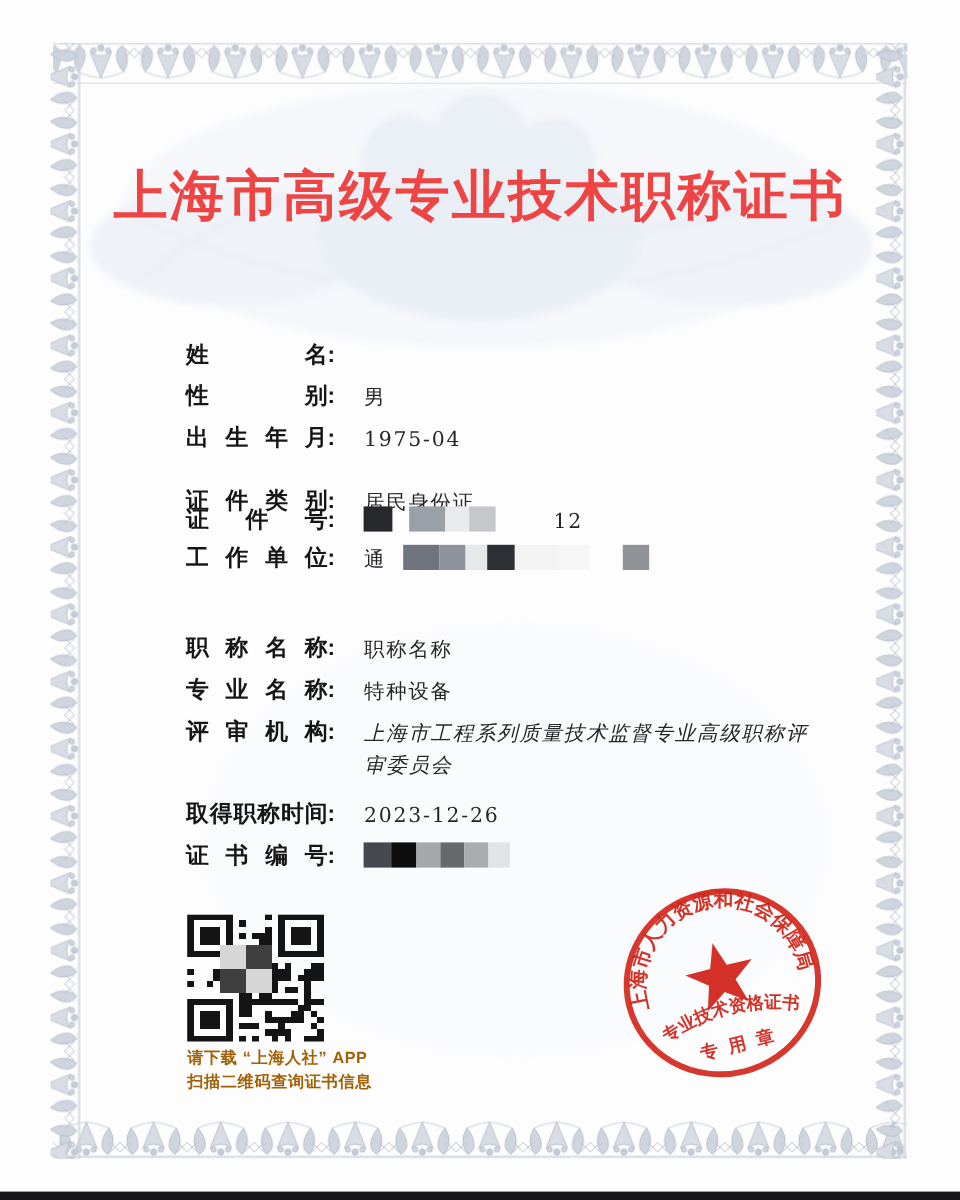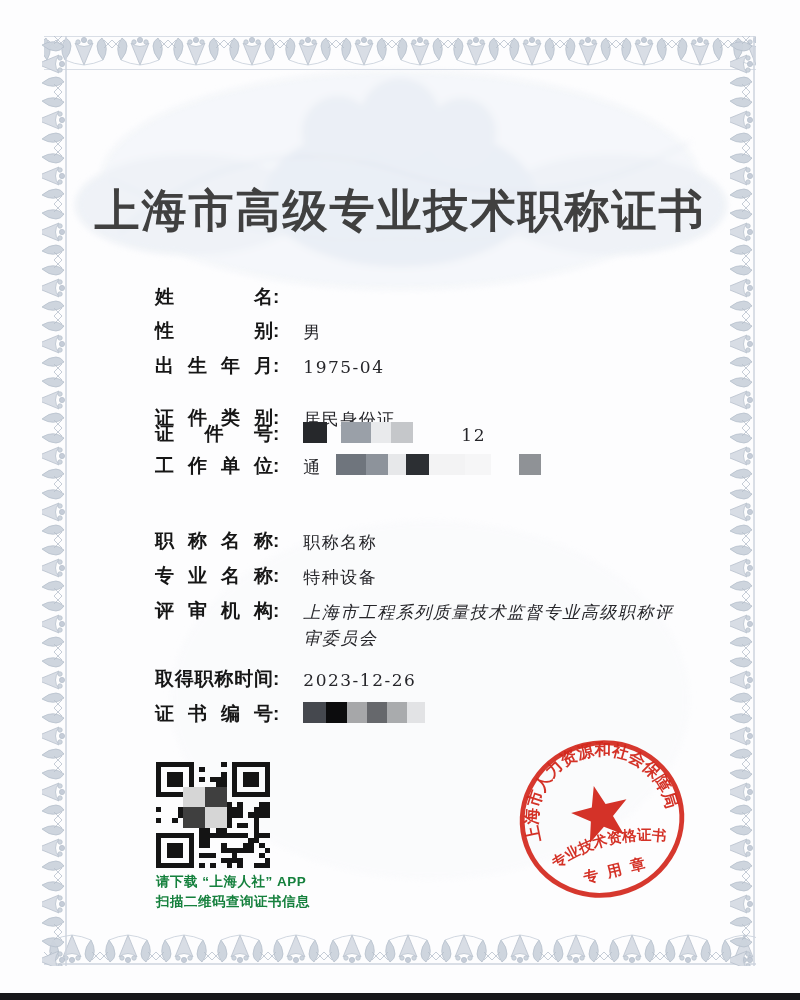--- a/index.html
+++ b/index.html
@@ -1,40 +1,40 @@
 <!DOCTYPE html>
 <html><head>
 <meta charset="utf-8">
 <style>
   html,body{margin:0;padding:0;background:#ffffff;}
   .stage{position:relative;width:800px;height:1000px;background:#fdfdfe;overflow:hidden;
          font-family:"Liberation Sans","DejaVu Sans",sans-serif;}
   .deco{position:absolute;left:0;top:0;width:800px;height:1000px;pointer-events:none;}
 
   .cert-title{position:absolute;left:0;top:136px;width:100%;text-align:center;
-    font-size:45px;font-weight:900;letter-spacing:2px;color:#404040;line-height:54px;margin-top:48px;}
+    font-size:45px;font-weight:900;letter-spacing:2px;color:#ef4444;line-height:54px;}
 
   .row{position:absolute;left:155px;display:flex;align-items:flex-start;justify-content:flex-end;}
   .flabel{display:inline-block;width:118px;font-weight:800;font-size:19px;color:#161616;
     text-align:justify;text-align-last:justify;line-height:25px;}
   .fcolon{font-weight:800;font-size:19px;color:#161616;line-height:25px;margin-right:24px;}
   .fvalue{font-family:"DejaVu Serif","Liberation Serif",serif;font-size:17px;color:#26262a;
     line-height:26px;letter-spacing:1.5px;margin-top:1px;}
   .fvalue.wide{width:382px;font-style:italic;}
   .rwrap{display:flex;align-items:center;margin-top:1px;}
   .rblock{display:inline-block;height:21px;}
 
   #row-name{top:284px}#row-gender{top:318px}#row-birth{top:353px}#row-idtype{top:405px}
   #row-idnum{top:421px}#row-employer{top:453px}#row-title{top:528px}#row-spec{top:563px}
   #row-review{top:598px}#row-obtain{top:666px}#row-certno{top:701px}
 
   .qr-box{position:absolute;left:156px;top:762px;width:114px;height:106px;}
   .qr-box svg{display:block;width:114px;height:106px;shape-rendering:crispEdges;}
   .qr-caption{position:absolute;left:156px;top:872px;font-size:13.5px;font-weight:800;
-    color:#15803d;line-height:20px;letter-spacing:0.5px;}
+    color:#a16207;line-height:20px;letter-spacing:0.5px;}
 
   .seal-box{position:absolute;left:506px;top:732px;width:192px;height:174px;}
   .seal-overlay{position:absolute;left:536px;top:845px;font-size:29px;font-weight:900;
     color:#121214;letter-spacing:5px;white-space:nowrap;}
 
   .bottom-strip{position:absolute;left:0;bottom:0;width:800px;height:7px;background:#17171a;}
 </style>
 </head>
 <body>
 

